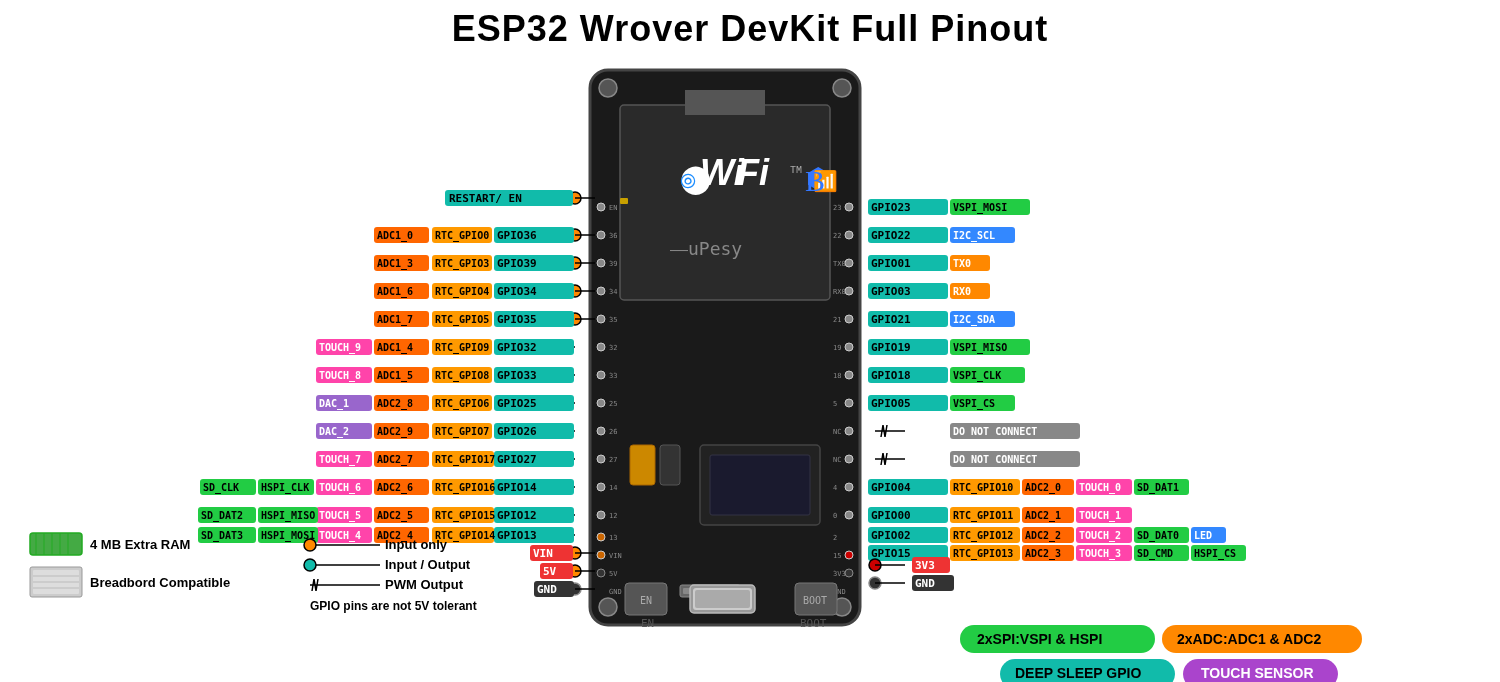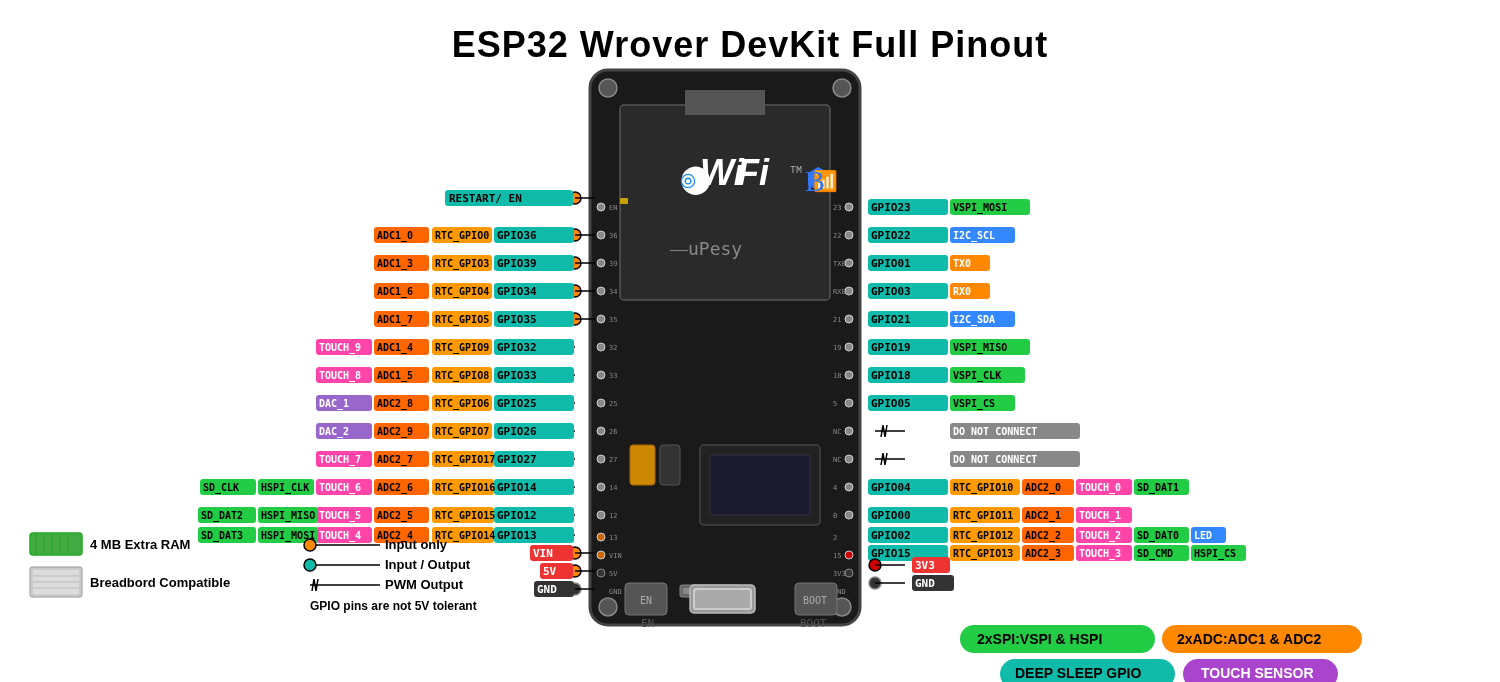--- a/index.html
+++ b/index.html
@@ -10,21 +10,21 @@
       font-family: 'Courier New', monospace;
       overflow: hidden;
       position: relative;
     }
 
     .page-title {
       text-align: center;
       font-size: 36px;
       font-weight: 900;
       font-family: Arial Black, sans-serif;
-      padding-top: 24px;
+      padding-top: 8px;
       letter-spacing: 1px;
     }
 
     
     .main-container {
       position: absolute;
       top: 55px;
       left: 0;
       width: 1500px;
       height: 627px;

